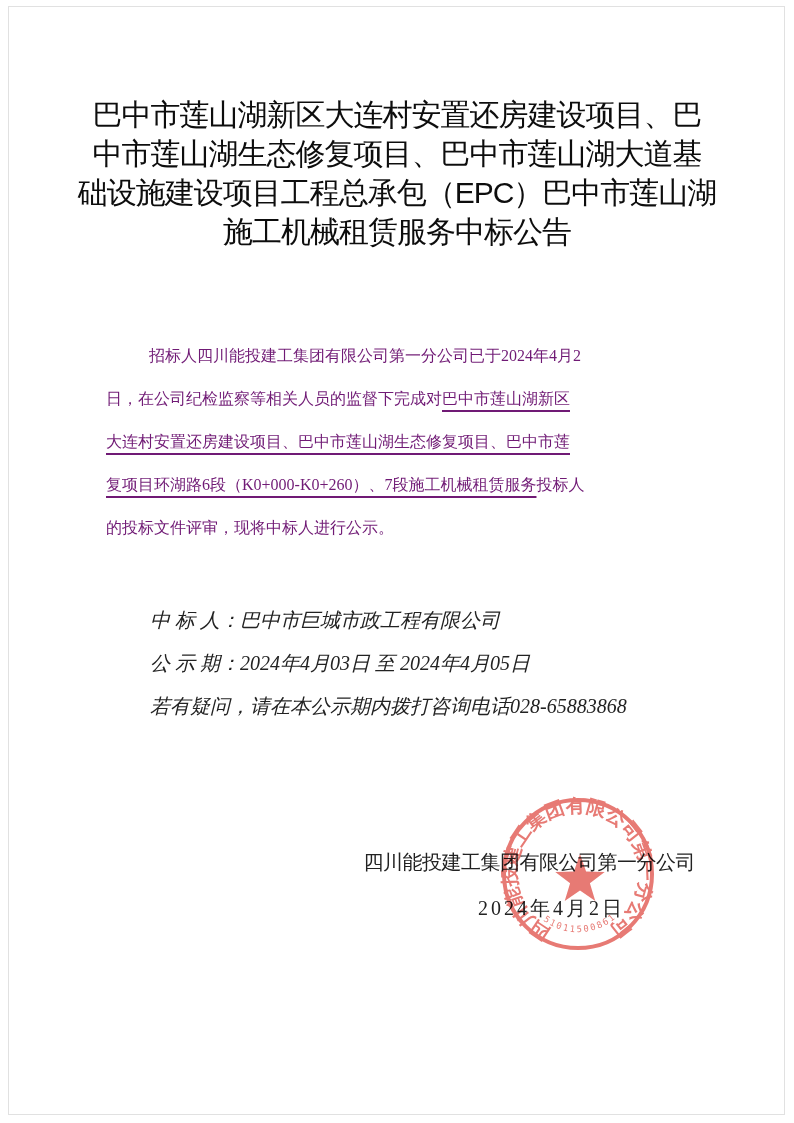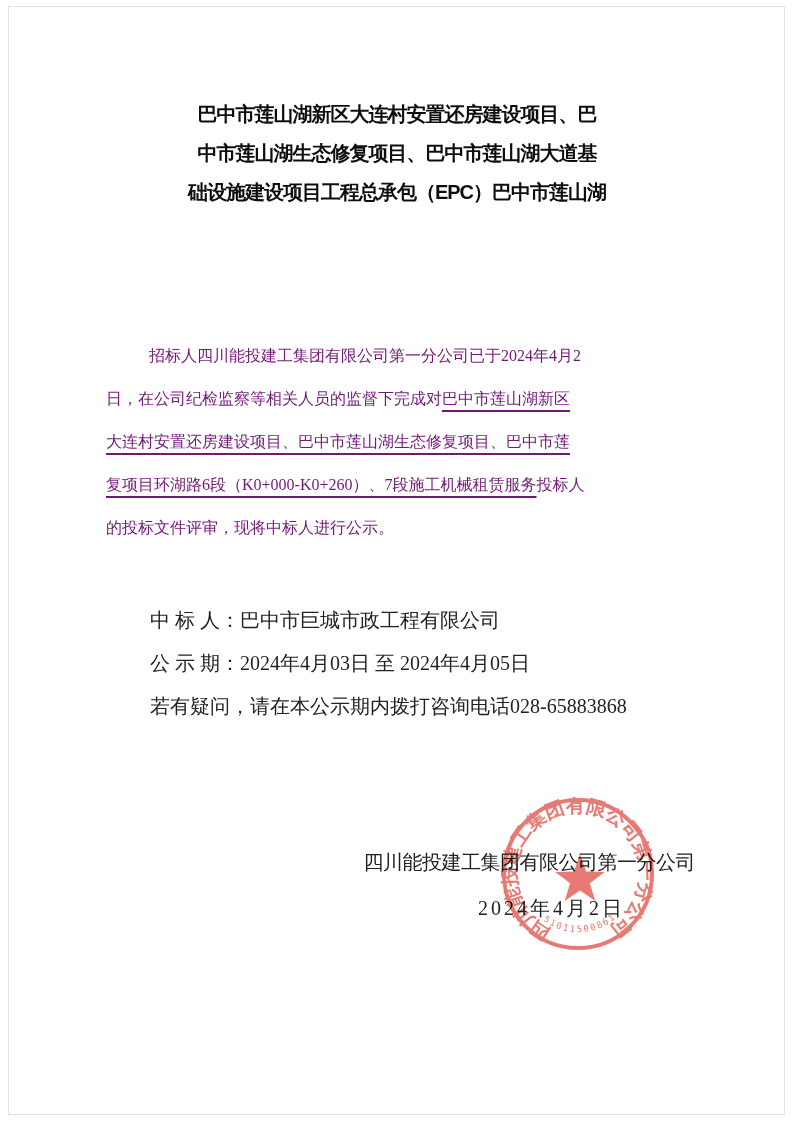--- a/index.html
+++ b/index.html
@@ -25,22 +25,22 @@
     border: 1px solid rgba(120,120,120,0.22);
     pointer-events: none;
   }
   .title-block {
     position: absolute;
     left: 60px;
     top: 95px;
     width: 674px;
     text-align: center;
     font-family: "Liberation Sans", sans-serif;
-    font-weight: 700;
-    font-size: 20px;
+    font-weight: 400;
+    font-size: 30px;
     line-height: 39px;
     letter-spacing: -1px;
     color: #0d0d0d;
   }
   .body-paragraph {
     position: absolute;
     left: 106px;
     top: 334px;
     width: 590px;
     font-size: 16px;
@@ -58,20 +58,21 @@
     text-decoration: underline;
     text-underline-offset: 6px;
     text-decoration-thickness: 1.5px;
   }
   .info-line {
     position: absolute;
     left: 150px;
     font-size: 20px;
     white-space: nowrap;
     color: #222;
+    font-style: italic;
   }
   .winner-line    { top: 607px; }
   .publicity-line { top: 650px; }
   .contact-line   { top: 693px; }
   .signature-company {
     position: absolute;
     top: 849px;
     right: 99px;
     font-size: 20px;
     letter-spacing: -0.5px;
@@ -109,20 +110,21 @@
 <body>
 
 <div class="page">
 
   <div class="scan-border"></div>
 
   <div class="title-block">
       <div>巴中市莲山湖新区大连村安置还房建设项目、巴</div>
       <div>中市莲山湖生态修复项目、巴中市莲山湖大道基</div>
       <div>础设施建设项目工程总承包（EPC）巴中市莲山湖</div>
+      <div>施工机械租赁服务中标公告</div>
     </div>
 
   <div class="body-paragraph">
       <div class="para-line"><span class="seg">招标人四川能投建工集团有限公司第一分公司已于2024年4月2</span></div>
       <div class="para-line"><span class="seg">日，在公司纪检监察等相关人员的监督下完成对</span><span class="seg underlined">巴中市莲山湖新区</span></div>
       <div class="para-line"><span class="seg underlined">大连村安置还房建设项目、巴中市莲山湖生态修复项目、巴中市莲</span></div>
       <div class="para-line"><span class="seg underlined">复项目环湖路6段（K0+000-K0+260）、7段施工机械租赁服务</span><span class="seg">投标人</span></div>
       <div class="para-line"><span class="seg">的投标文件评审，现将中标人进行公示。</span></div>
     </div>
 

